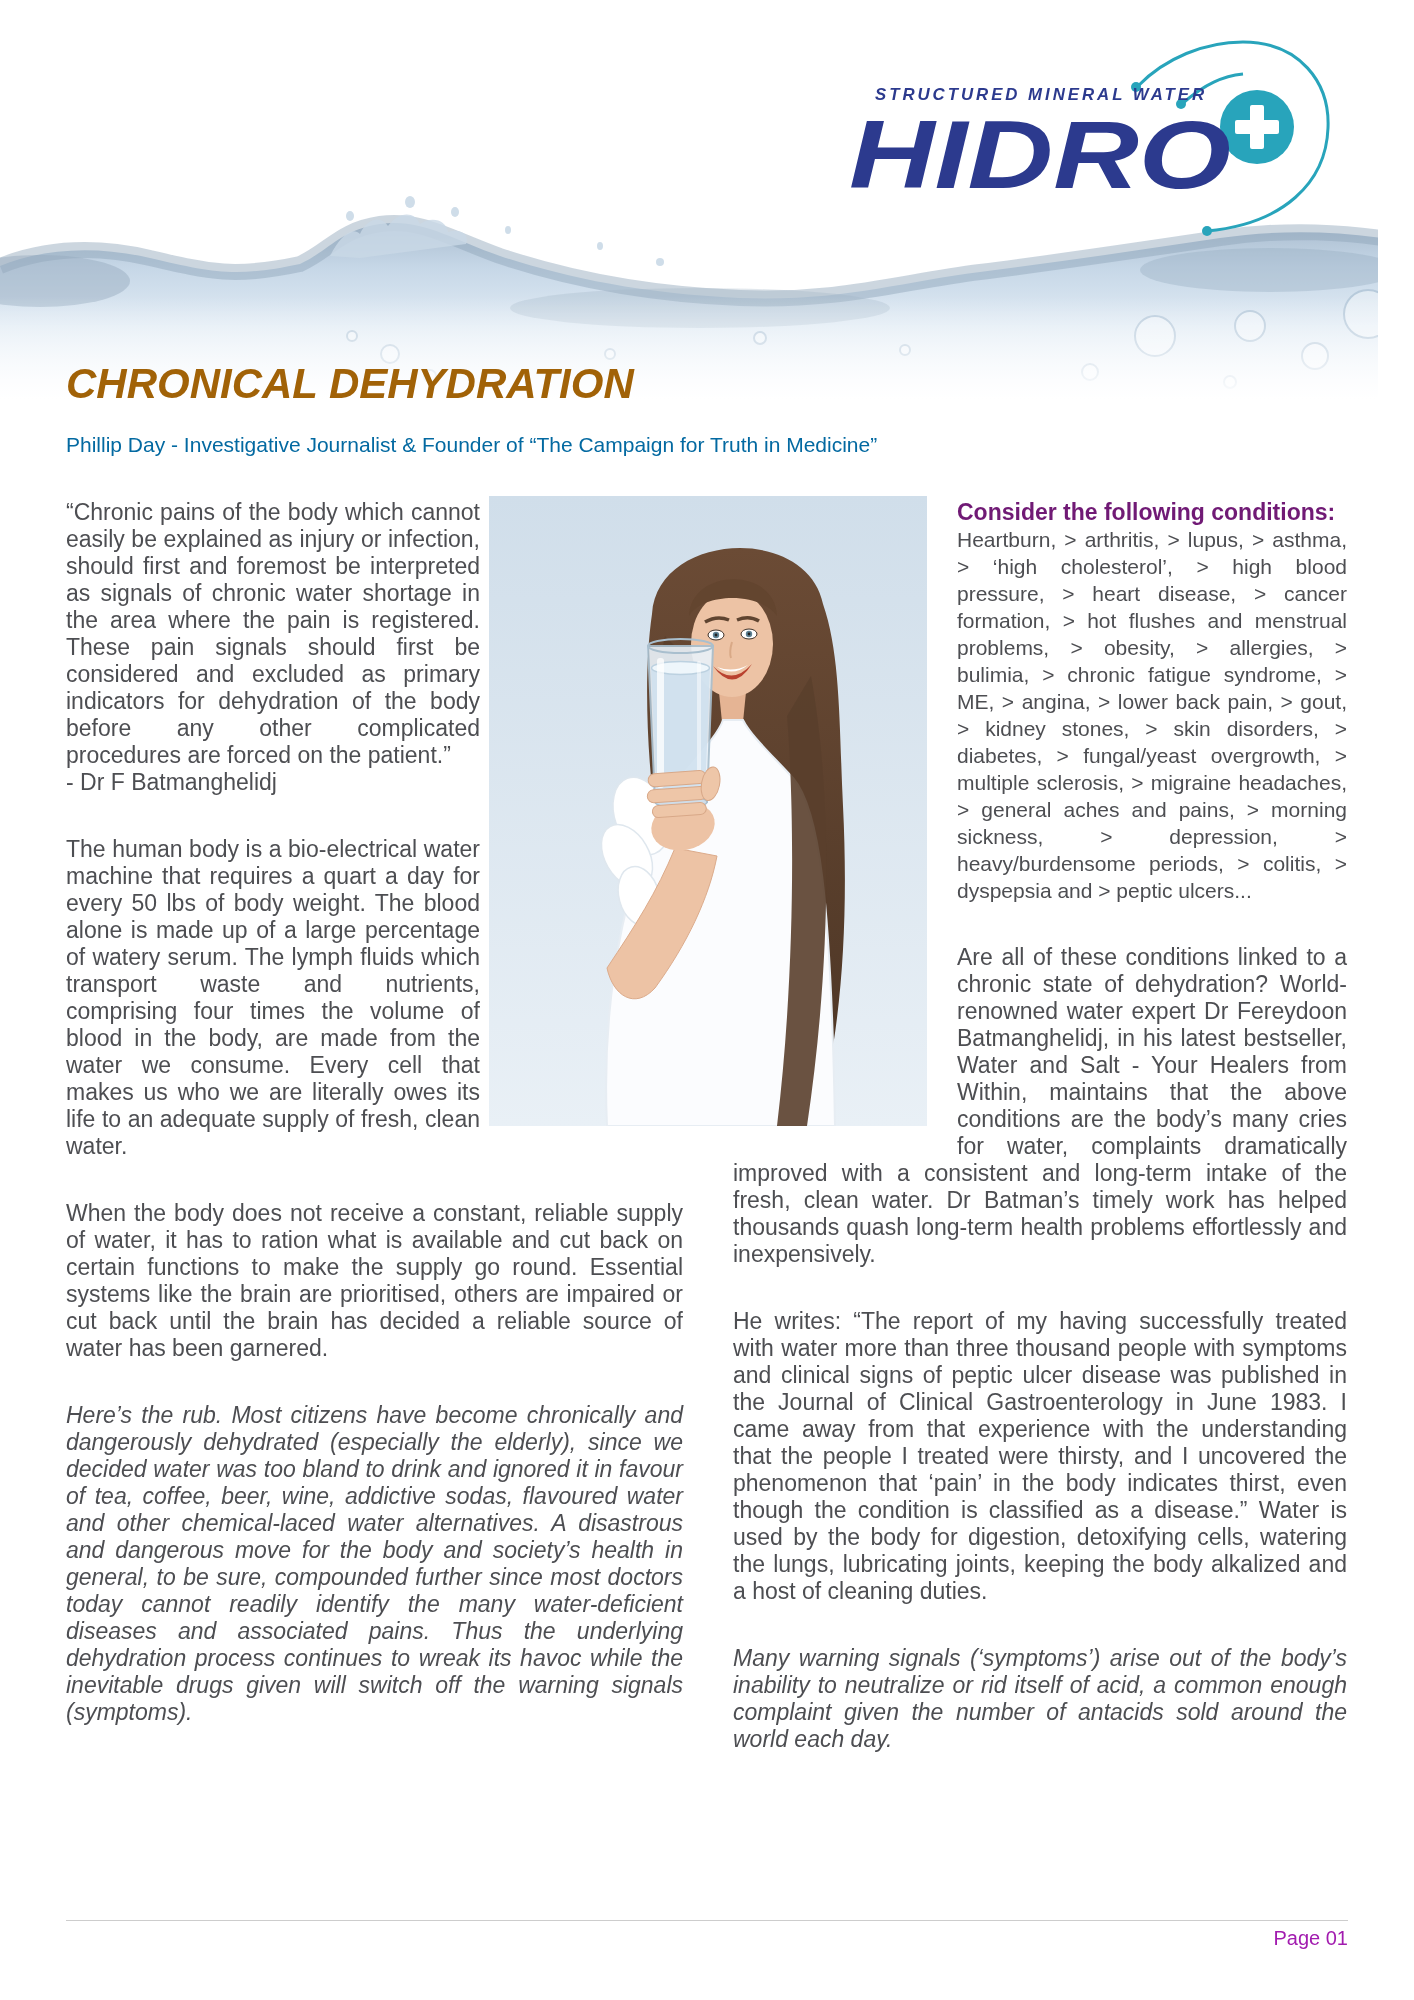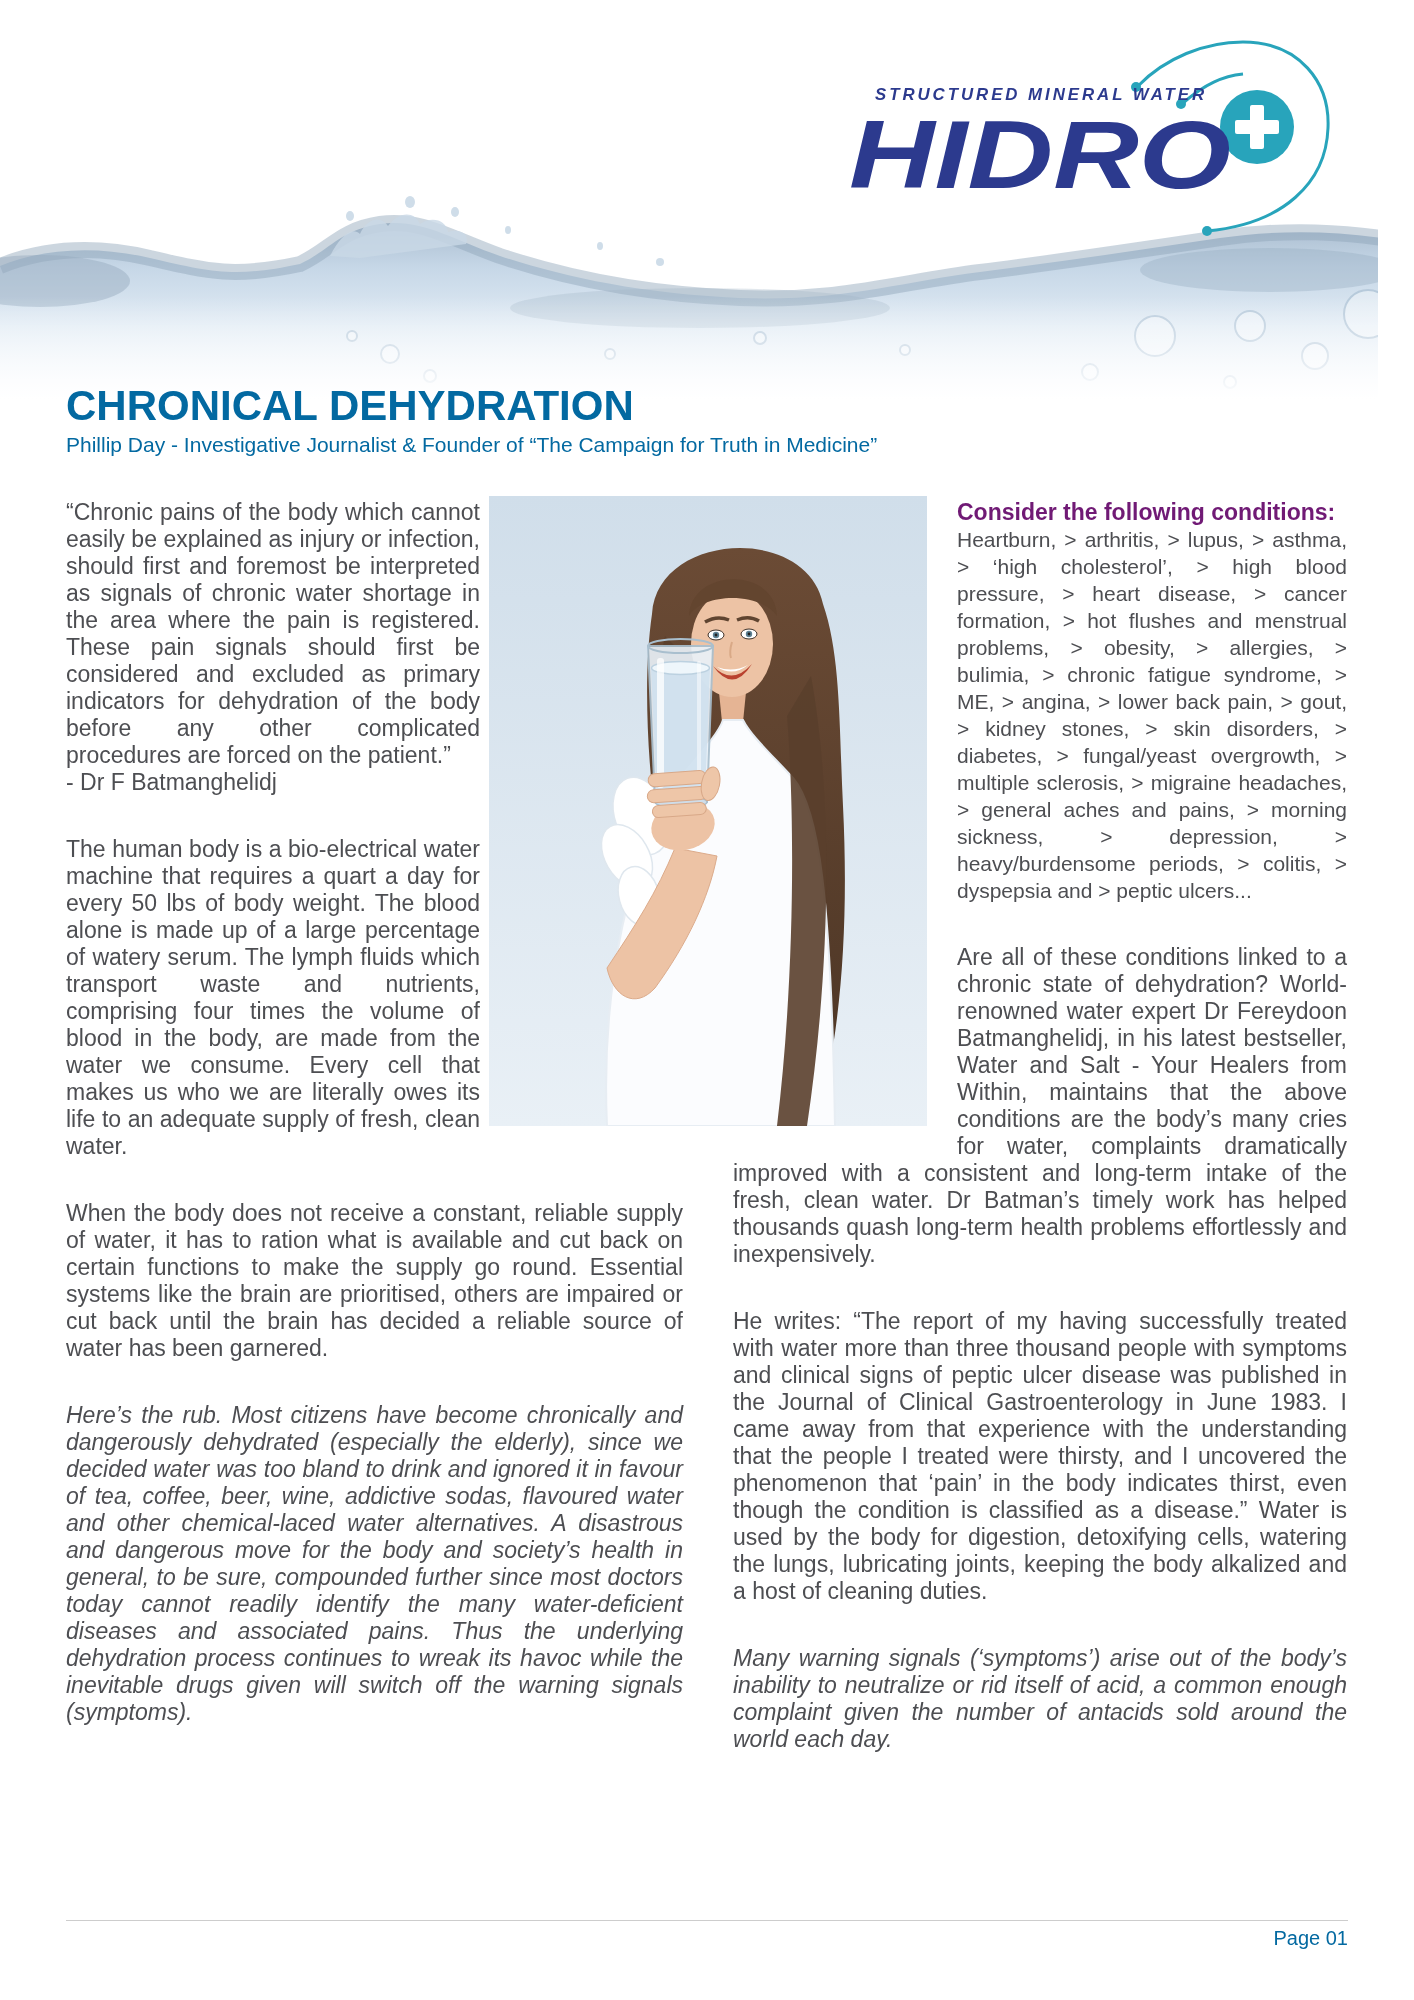--- a/index.html
+++ b/index.html
@@ -3,43 +3,43 @@
 <meta charset="utf-8">
 <style>
   html,body{margin:0;padding:0;background:#fff;}
   .page{
     position:relative;width:1378px;height:2000px;background:#ffffff;
     font-family:"Liberation Sans",sans-serif;overflow:hidden;
   }
   .water-band{position:absolute;left:0;top:186px;width:1414px;height:214px;}
   .logo{position:absolute;left:845px;top:28px;width:530px;height:215px;}
   .page-title{
-    position:absolute;left:66px;top:384px;font-size:42px;line-height:44px;
-    font-weight:bold;color:#0369a1;letter-spacing:0;white-space:nowrap;z-index:5;
+    position:absolute;left:66px;top:362px;font-size:42px;line-height:44px;
+    font-weight:bold;color:#a16207;letter-spacing:0;white-space:nowrap;z-index:5;font-style:italic;
   }
   .page-subtitle{
     position:absolute;left:66px;top:430px;font-size:21px;line-height:30px;
     color:#0369a1;white-space:nowrap;z-index:5;
   }
   .content{position:absolute;left:66px;top:483px;width:1282px;}
   .col{position:absolute;top:16px;font-size:23px;line-height:27px;color:#4d4e52;
        text-align:justify;}
   .col-left{left:0;width:617px;}
   .col-right{left:667px;width:614px;}
   .spacer-r{float:right;width:203px;height:640px;}
   .spacer-l{float:left;width:224px;height:640px;}
   .col p{margin:0 0 40px 0;white-space:pre-line;}
   .col p:last-child{margin-bottom:0;font-style:italic;}
   .cond-heading{font-weight:bold;color:#701a75;margin:0 0 0 0 !important;}
   .conditions{font-size:21px;}
   .photo{position:absolute;left:423px;top:13px;width:438px;height:630px;}
   .footer-line{position:absolute;left:66px;top:1920px;width:1282px;height:1px;
        background:#cdcdcd;}
   .page-label{position:absolute;left:66px;top:1927px;width:1282px;
-       text-align:right;font-size:20px;color:#0369a1;}
+       text-align:right;font-size:20px;color:#a21caf;}
 </style>
 </head>
 <body>
 
 <div class="page">
 
   <svg class="water-band" viewBox="0 0 1414 214" preserveAspectRatio="none">
     <defs>
       <linearGradient id="waterBody" x1="0" y1="0" x2="0" y2="1">
         <stop offset="0" stop-color="#a9bccf"></stop>

